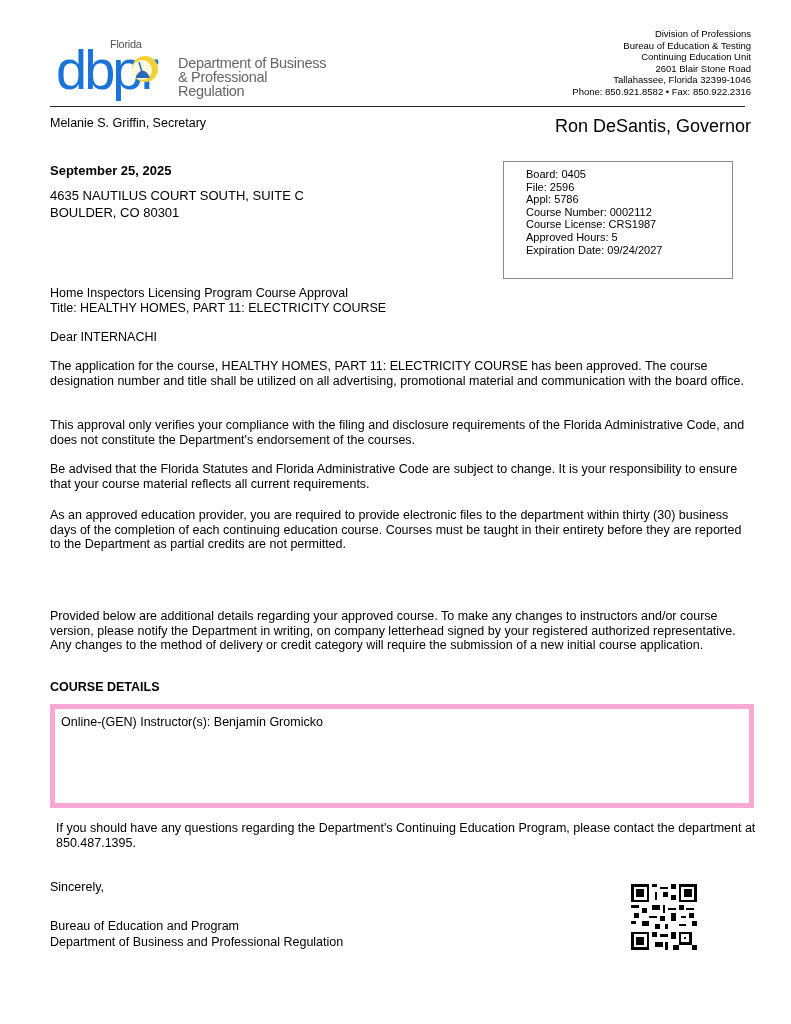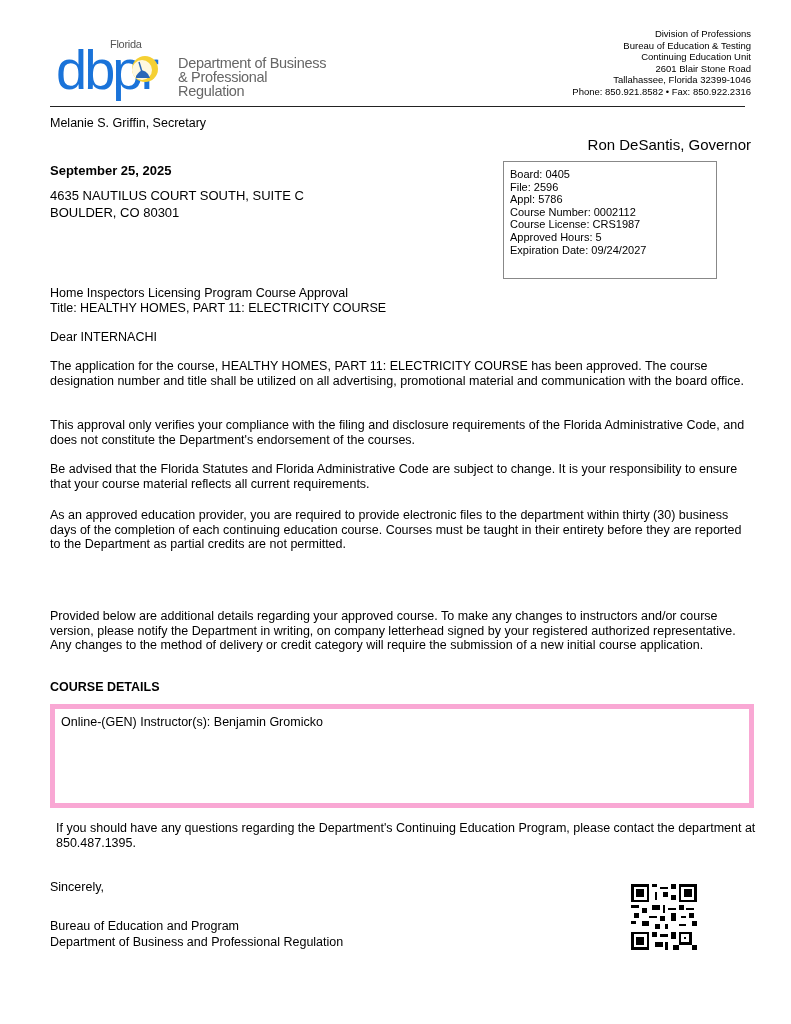--- a/index.html
+++ b/index.html
@@ -8,25 +8,25 @@
   .abs { position: absolute; }
   .logo { left: 56px; top: 40px; width: 280px; height: 62px; }
   .logo-dbpr { left: 0; top: 2px; font-family: "Liberation Sans", sans-serif; font-size: 56px;
                color: #1a73d9; letter-spacing: -3px; line-height: 56px; font-weight: normal; }
   .logo-florida { left: 54px; top: -2px; font-size: 11px; color: #555; letter-spacing: -0.3px; }
   .logo-emblem { left: 74px; top: 14px; width: 30px; height: 30px; }
   .logo-dept { left: 122px; top: 16px; font-size: 14.5px; color: #666; line-height: 14px; letter-spacing: -0.3px; }
   .addr { right: 40px; top: 28px; text-align: right; font-size: 9.5px; line-height: 11.5px; }
   .rule { left: 50px; top: 106px; width: 695px; height: 0; border-top: 1.6px solid #222; }
   .secretary { left: 50px; top: 116px; font-size: 12.5px; }
-  .governor { right: 40px; top: 116px; font-size: 15px; margin-top: 20px; }
+  .governor { right: 40px; top: 116px; font-size: 18px; }
   .date { left: 50px; top: 163px; font-size: 13px; font-weight: bold; }
   .recipient { left: 50px; top: 188px; font-size: 13px; line-height: 16.5px; }
   .infobox { left: 503px; top: 161px; width: 206px; height: 110px; border: 1px solid #888;
-             padding: 6px 0 0 6px; font-size: 11px; line-height: 12.6px; }
+             padding: 6px 0 0 22px; font-size: 11px; line-height: 12.6px; }
   .subject { left: 50px; top: 286px; font-size: 12.5px; line-height: 14.5px; }
   .salutation { left: 50px; top: 330px; font-size: 12.5px; }
   .para { left: 50px; width: 705px; font-size: 12.5px; line-height: 14.6px; }
   .p1 { top: 359px; }
   .p2 { top: 418px; }
   .p3 { top: 462px; }
   .p4 { top: 508px; }
   .p5 { top: 609px; }
   .details-heading { left: 50px; top: 680px; font-size: 12.5px; font-weight: bold; }
   .details-box { left: 50px; top: 704px; width: 688px; height: 88px; border: 5px solid #f9a8d4;

